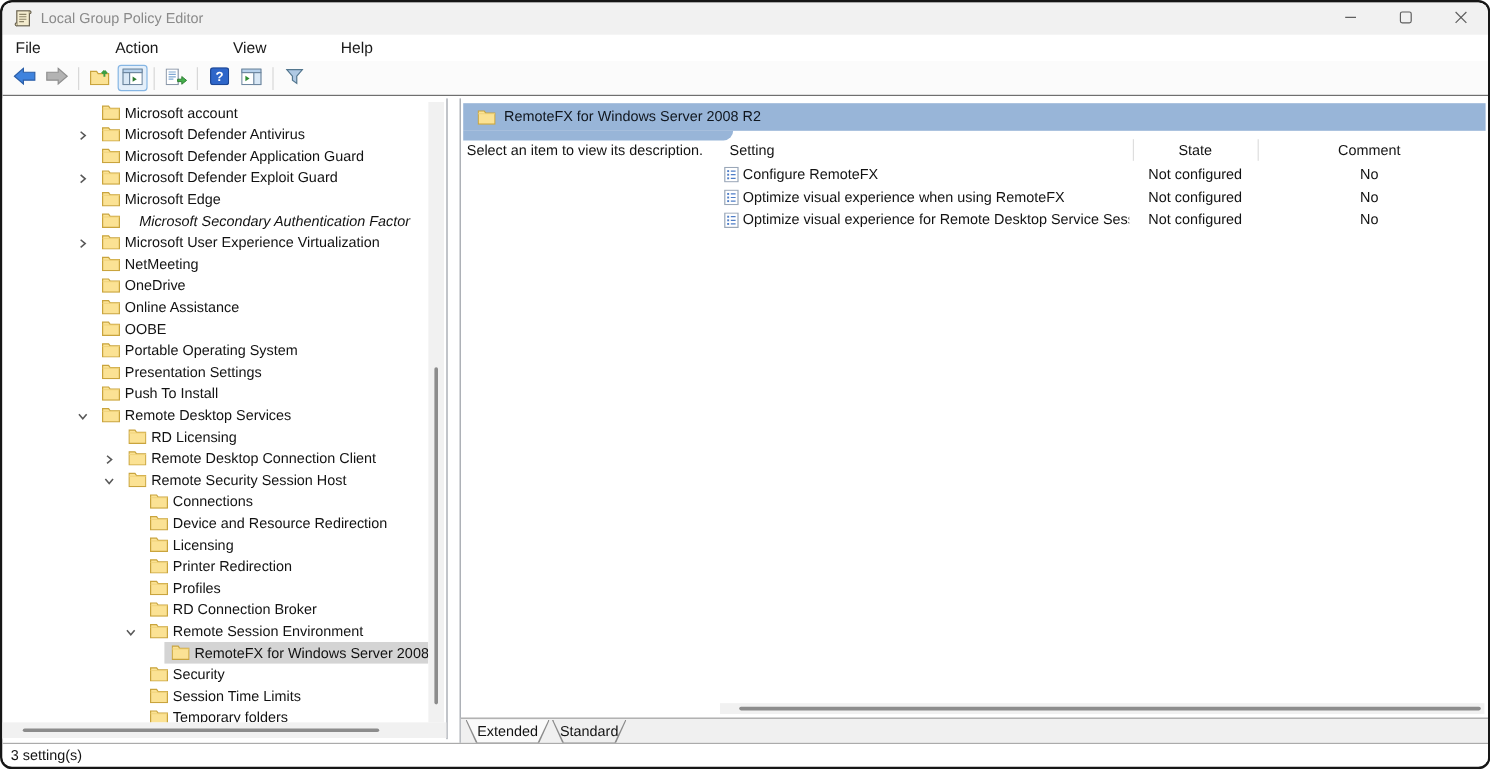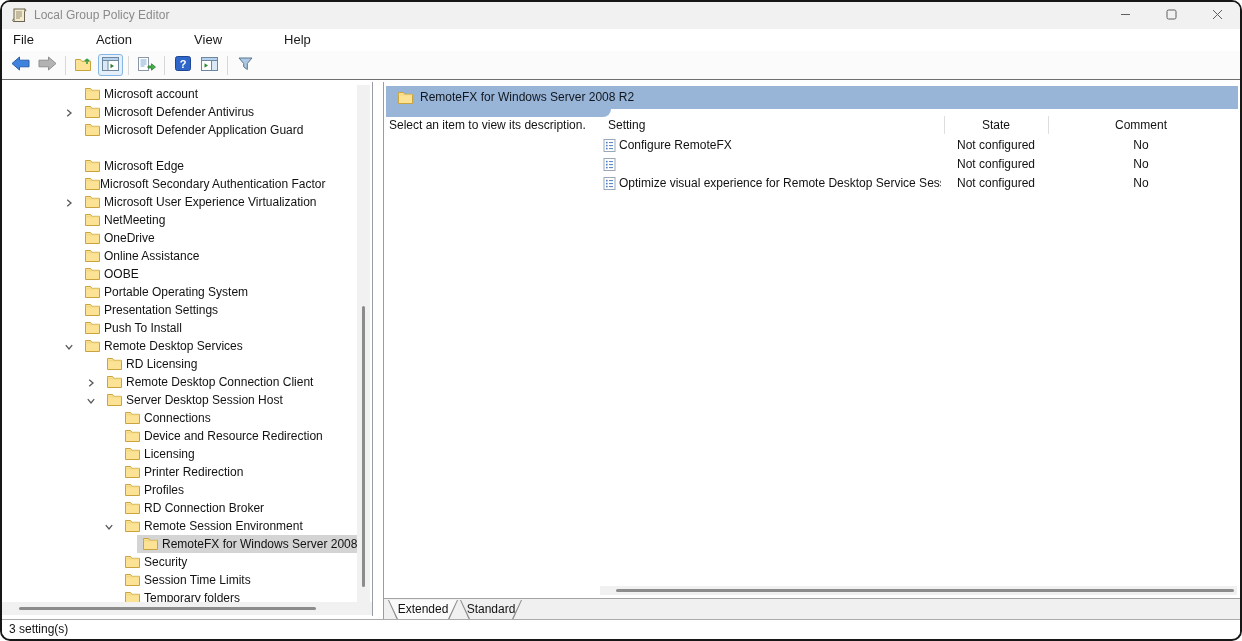--- a/index.html
+++ b/index.html
@@ -188,33 +188,43 @@
               </svg></div>
             <div class="tlabel" style="left: 102px;">Microsoft Defender Antivirus</div>
           </div>
           <div class="trow" style="top: 36px;">
             <div class="tfold" style="left: 83px;"><svg width="15" height="13" viewBox="0 0 15 13">
                 <path d="M.5 1.5h5l1.3 1.8h7.7v9.2H.5z" fill="#FBE294" stroke="#C9A43D"></path>
                 <path d="M.5 3.8h14" stroke="#EFD27A" stroke-width=".8"></path>
               </svg></div>
             <div class="tlabel" style="left: 102px;">Microsoft Defender Application Guard</div>
           </div>
+          <div class="trow" style="top: 54px;">
+            <div class="chev" style="left: 62px;"><svg width="10" height="10" viewBox="0 0 10 10">
+                <path d="M3.2 1.8 7 5 3.2 8.2" fill="none" stroke="#595959" stroke-width="1.3"></path>
+              </svg></div>
+            <div class="tfold" style="left: 83px;"><svg width="15" height="13" viewBox="0 0 15 13">
+                <path d="M.5 1.5h5l1.3 1.8h7.7v9.2H.5z" fill="#FBE294" stroke="#C9A43D"></path>
+                <path d="M.5 3.8h14" stroke="#EFD27A" stroke-width=".8"></path>
+              </svg></div>
+            <div class="tlabel" style="left: 102px;">Microsoft Defender Exploit Guard</div>
+          </div>
           <div class="trow" style="top: 72px;">
             <div class="tfold" style="left: 83px;"><svg width="15" height="13" viewBox="0 0 15 13">
                 <path d="M.5 1.5h5l1.3 1.8h7.7v9.2H.5z" fill="#FBE294" stroke="#C9A43D"></path>
                 <path d="M.5 3.8h14" stroke="#EFD27A" stroke-width=".8"></path>
               </svg></div>
             <div class="tlabel" style="left: 102px;">Microsoft Edge</div>
           </div>
           <div class="trow" style="top: 90px;">
             <div class="tfold" style="left: 83px;"><svg width="15" height="13" viewBox="0 0 15 13">
                 <path d="M.5 1.5h5l1.3 1.8h7.7v9.2H.5z" fill="#FBE294" stroke="#C9A43D"></path>
                 <path d="M.5 3.8h14" stroke="#EFD27A" stroke-width=".8"></path>
               </svg></div>
-            <div class="tlabel" style="left: 98px;">Microsoft Secondary Authentication Factor</div>
+            <div class="tlabel" style="left: 114px; font-style: italic;">Microsoft Secondary Authentication Factor</div>
           </div>
           <div class="trow" style="top: 108px;">
             <div class="chev" style="left: 62px;"><svg width="10" height="10" viewBox="0 0 10 10">
                 <path d="M3.2 1.8 7 5 3.2 8.2" fill="none" stroke="#595959" stroke-width="1.3"></path>
               </svg></div>
             <div class="tfold" style="left: 83px;"><svg width="15" height="13" viewBox="0 0 15 13">
                 <path d="M.5 1.5h5l1.3 1.8h7.7v9.2H.5z" fill="#FBE294" stroke="#C9A43D"></path>
                 <path d="M.5 3.8h14" stroke="#EFD27A" stroke-width=".8"></path>
               </svg></div>
             <div class="tlabel" style="left: 102px;">Microsoft User Experience Virtualization</div>
@@ -296,21 +306,21 @@
             <div class="tlabel" style="left: 124px;">Remote Desktop Connection Client</div>
           </div>
           <div class="trow" style="top: 306px;">
             <div class="chev" style="left: 84px;"><svg width="10" height="10" viewBox="0 0 10 10">
                 <path d="M1.8 3.2 5 7 8.2 3.2" fill="none" stroke="#595959" stroke-width="1.3"></path>
               </svg></div>
             <div class="tfold" style="left: 105px;"><svg width="15" height="13" viewBox="0 0 15 13">
                 <path d="M.5 1.5h5l1.3 1.8h7.7v9.2H.5z" fill="#FBE294" stroke="#C9A43D"></path>
                 <path d="M.5 3.8h14" stroke="#EFD27A" stroke-width=".8"></path>
               </svg></div>
-            <div class="tlabel" style="left: 124px;">Server Desktop Session Host</div>
+            <div class="tlabel" style="left: 124px;">Remote Security Session Host</div>
           </div>
           <div class="trow" style="top: 324px;">
             <div class="tfold" style="left: 123px;"><svg width="15" height="13" viewBox="0 0 15 13">
                 <path d="M.5 1.5h5l1.3 1.8h7.7v9.2H.5z" fill="#FBE294" stroke="#C9A43D"></path>
                 <path d="M.5 3.8h14" stroke="#EFD27A" stroke-width=".8"></path>
               </svg></div>
             <div class="tlabel" style="left: 142px;">Connections</div>
           </div>
           <div class="trow" style="top: 342px;">
             <div class="tfold" style="left: 123px;"><svg width="15" height="13" viewBox="0 0 15 13">
@@ -426,20 +436,21 @@
             <div class="scomment">No</div>
           </div>
           <div class="srow" style="top: 19px;">
             <div class="sicon"><svg width="13" height="13" viewBox="0 0 13 13">
                 <rect x="1" y=".5" width="11" height="12" fill="#fff" stroke="#9AA7B8"></rect>
                 <rect x="3" y="2.8" width="1.6" height="1.6" fill="#4E7DC7"></rect>
                 <rect x="3" y="5.8" width="1.6" height="1.6" fill="#4E7DC7"></rect>
                 <rect x="3" y="8.8" width="1.6" height="1.6" fill="#4E7DC7"></rect>
                 <path d="M6 3.6h4M6 6.6h4M6 9.6h4" stroke="#4E7DC7"></path>
               </svg></div>
+            <div class="sname">Optimize visual experience when using RemoteFX</div>
             <div class="sstate">Not configured</div>
             <div class="scomment">No</div>
           </div>
           <div class="srow" style="top: 38px;">
             <div class="sicon"><svg width="13" height="13" viewBox="0 0 13 13">
                 <rect x="1" y=".5" width="11" height="12" fill="#fff" stroke="#9AA7B8"></rect>
                 <rect x="3" y="2.8" width="1.6" height="1.6" fill="#4E7DC7"></rect>
                 <rect x="3" y="5.8" width="1.6" height="1.6" fill="#4E7DC7"></rect>
                 <rect x="3" y="8.8" width="1.6" height="1.6" fill="#4E7DC7"></rect>
                 <path d="M6 3.6h4M6 6.6h4M6 9.6h4" stroke="#4E7DC7"></path>

